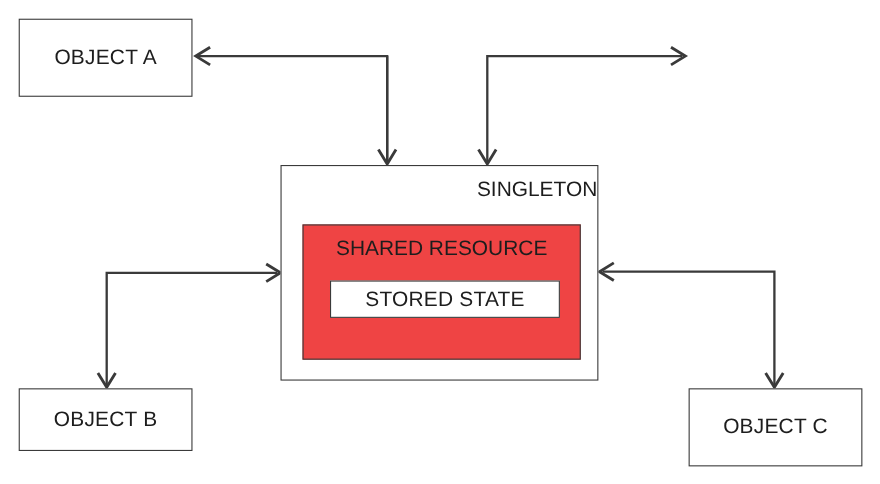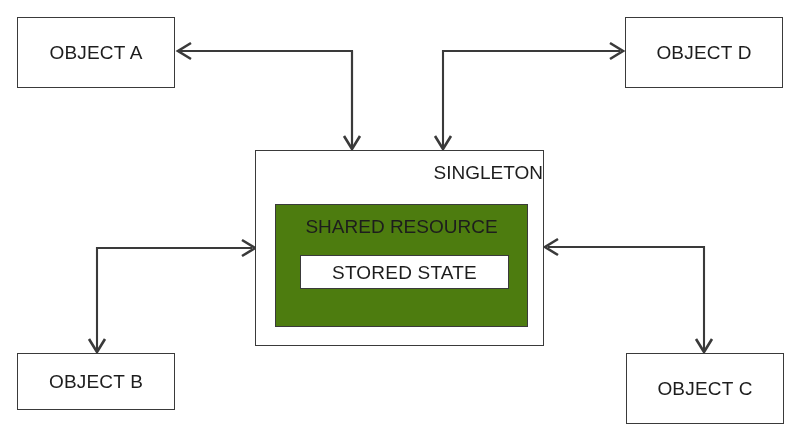--- a/index.html
+++ b/index.html
@@ -68,21 +68,21 @@
     white-space: nowrap;
   }
   #node-shared-resource {
     position: absolute;
     box-sizing: border-box;
     left: 19px;
     top: 53px;
     width: 253px;
     height: 123px;
     border: 1.6px solid #3a3a3a;
-    background: #4d7c0f;
+    background: #ef4444;
     display: block;
   }
   #shared-resource-title {
     position: absolute;
     left: 0;
     right: 0;
     top: 12px;
     text-align: center;
     font-size: 19px;
     color: #1d1d1d;
@@ -144,23 +144,20 @@
         <polyline points="696,339 704,352 712,339" stroke-width="2.6"></polyline>
       </g>
 
     </g>
   </svg>
 
   <div class="node" id="node-object-a">
     <span class="node-label">OBJECT A</span>
   </div>
 
-  <div class="node" id="node-object-d">
-    <span class="node-label">OBJECT D</span>
-  </div>
 
   <div class="node" id="node-object-b">
     <span class="node-label">OBJECT B</span>
   </div>
 
   <div class="node" id="node-object-c">
     <span class="node-label">OBJECT C</span>
   </div>
 
   <div class="node" id="node-singleton">

